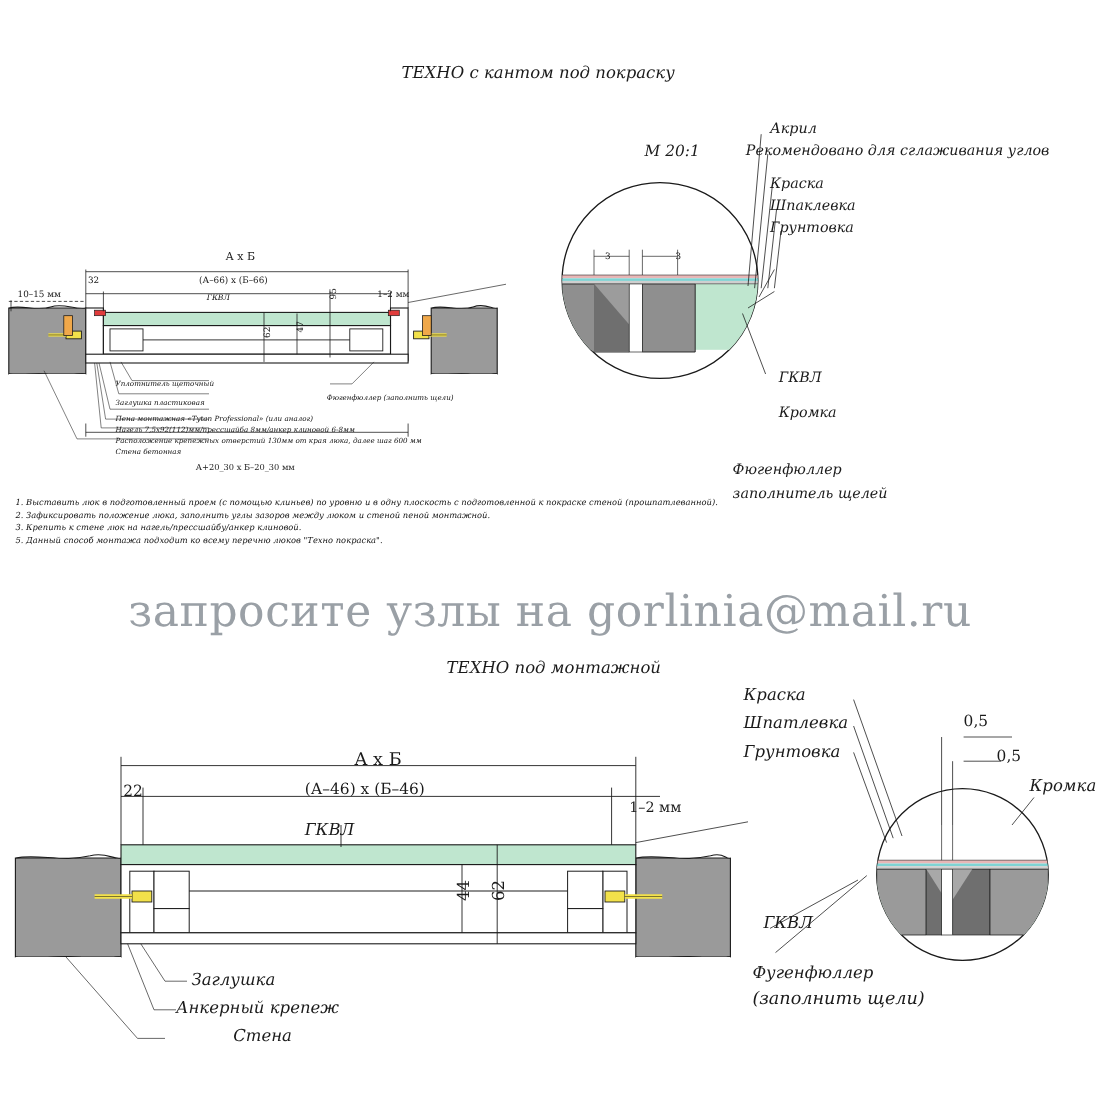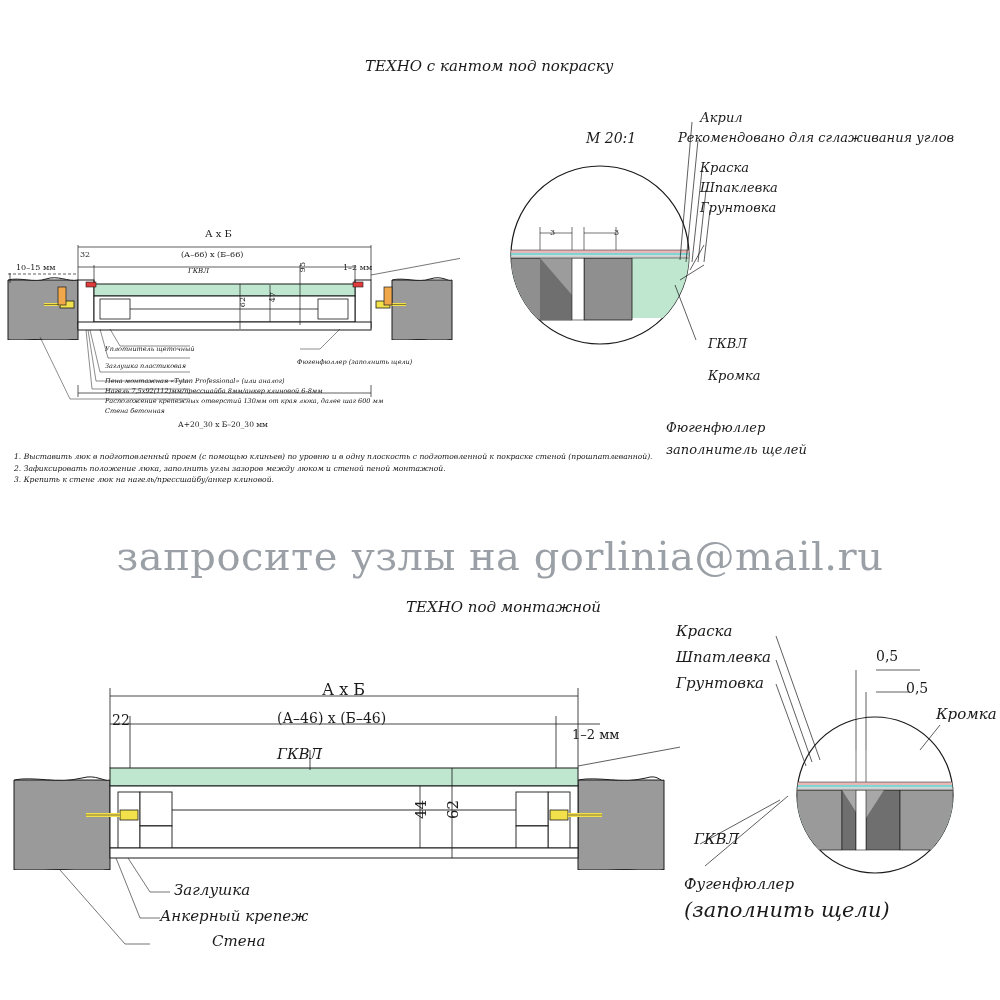--- a/index.html
+++ b/index.html
@@ -201,20 +201,21 @@
   <div class="abs callout" style="left:700px;top:200px;">Грунтовка</div>
   <div class="abs callout" style="left:708px;top:336px;">ГКВЛ</div>
   <div class="abs callout" style="left:708px;top:368px;">Кромка</div>
   <div class="abs callout" style="left:666px;top:420px;">Фюгенфюллер</div>
   <div class="abs callout" style="left:666px;top:442px;">заполнитель щелей</div>
 
   <div class="abs notes" style="left:14px;top:451px;width:640px;">
     <div>1. Выставить люк в подготовленный проем (с помощью клиньев) по уровню и в одну плоскость с подготовленной к покраске стеной (прошпатлеванной).</div>
     <div>2. Зафиксировать положение люка, заполнить углы зазоров между люком и стеной пеной монтажной.</div>
     <div>3. Крепить к стене люк на нагель/прессшайбу/анкер клиновой.</div>
+    <div>5. Данный способ монтажа подходит ко всему перечню люков "Техно покраска".</div>
   </div>
 
   <div class="watermark">запросите узлы на gorlinia@mail.ru</div>
 
   <div class="abs title" style="left:406px;top:598px;">ТЕХНО под монтажной</div>
 
   <svg class="abs" style="left:0px;top:670px;" width="680" height="290">
 
     <g stroke="#1a1a1a" stroke-width="1">
       <path d="M14,110 L14,200 L110,200 L110,110 Z" fill="#9a9a9a"></path>
@@ -348,15 +349,15 @@
       <line x1="45" y1="246" x2="128" y2="176"></line>
       <line x1="40" y1="224" x2="120" y2="180"></line>
     </g>
   </svg>
   <div class="abs callout" style="left:676px;top:622px;font-size:15px;">Краска</div>
   <div class="abs callout" style="left:676px;top:648px;font-size:15px;">Шпатлевка</div>
   <div class="abs callout" style="left:676px;top:674px;font-size:15px;">Грунтовка</div>
   <div class="abs callout" style="left:936px;top:705px;font-size:15px;">Кромка</div>
   <div class="abs callout" style="left:694px;top:830px;font-size:15px;">ГКВЛ</div>
   <div class="abs callout" style="left:684px;top:875px;font-size:15px;">Фугенфюллер</div>
-  <div class="abs callout" style="left:684px;top:898px;font-size:21px;">(заполнить щели)</div>
+  <div class="abs callout" style="left:684px;top:898px;font-size:16px;">(заполнить щели)</div>
 
 </div>
 
 </body></html>

